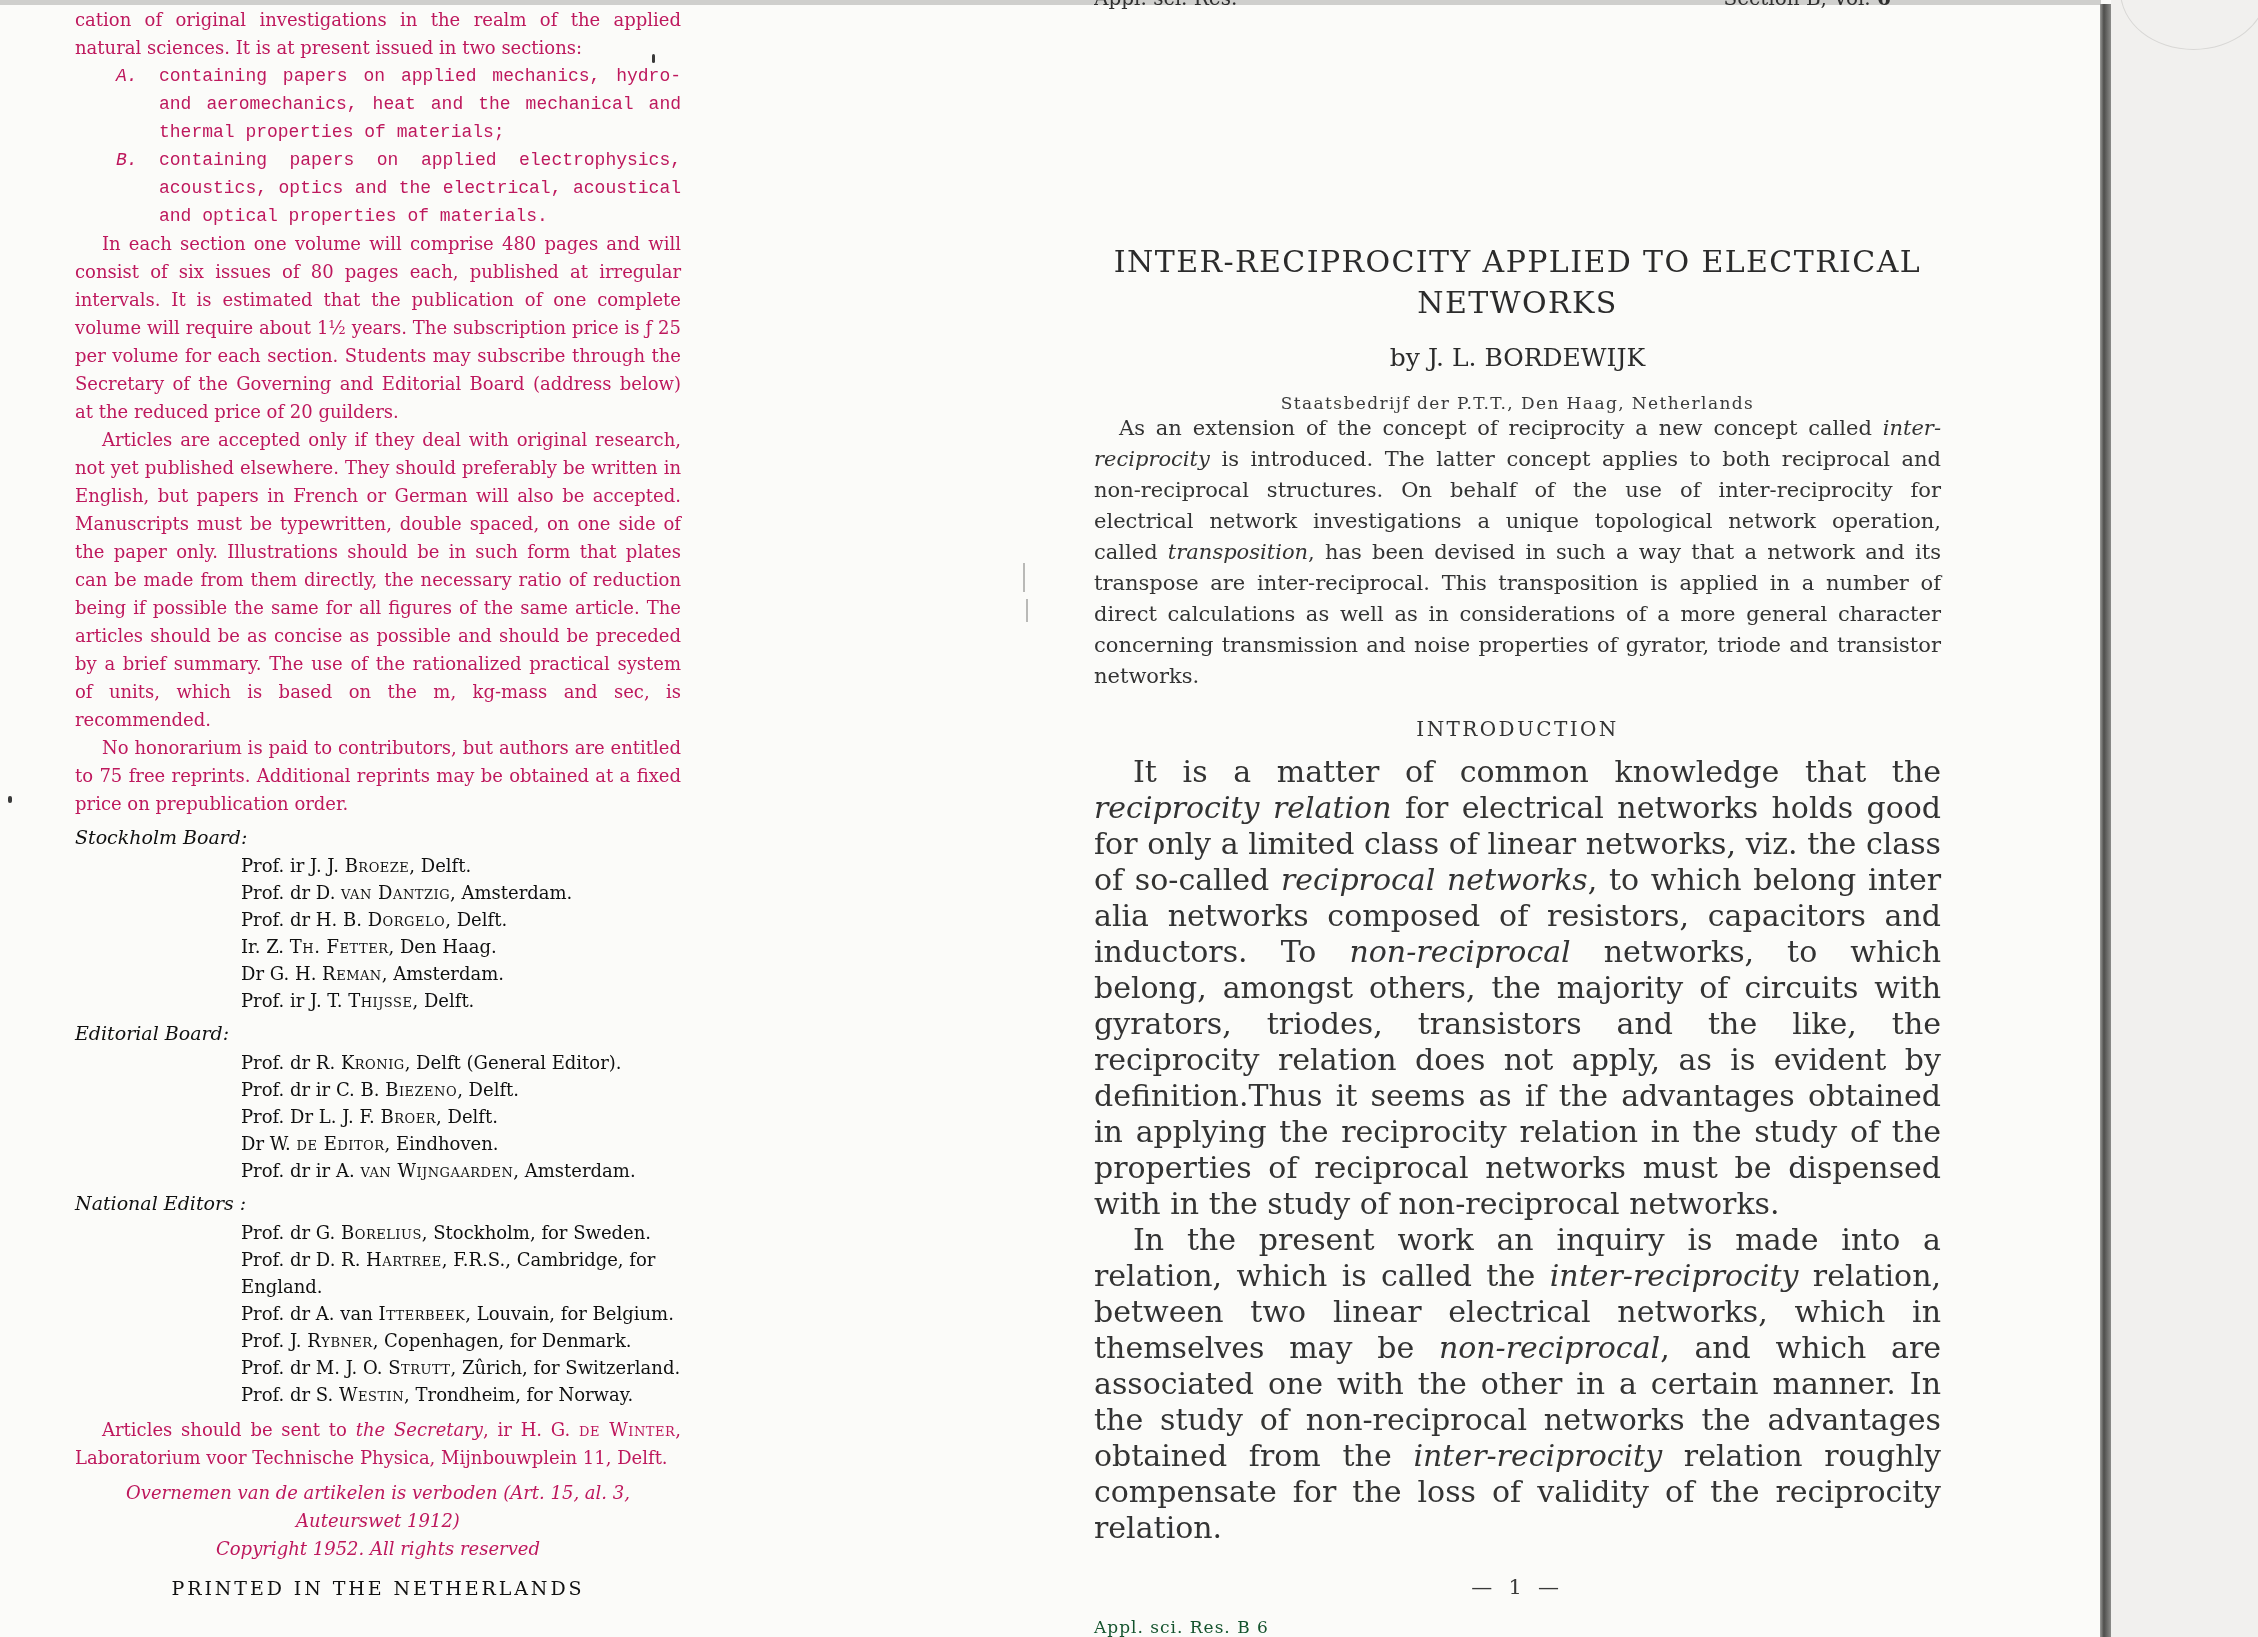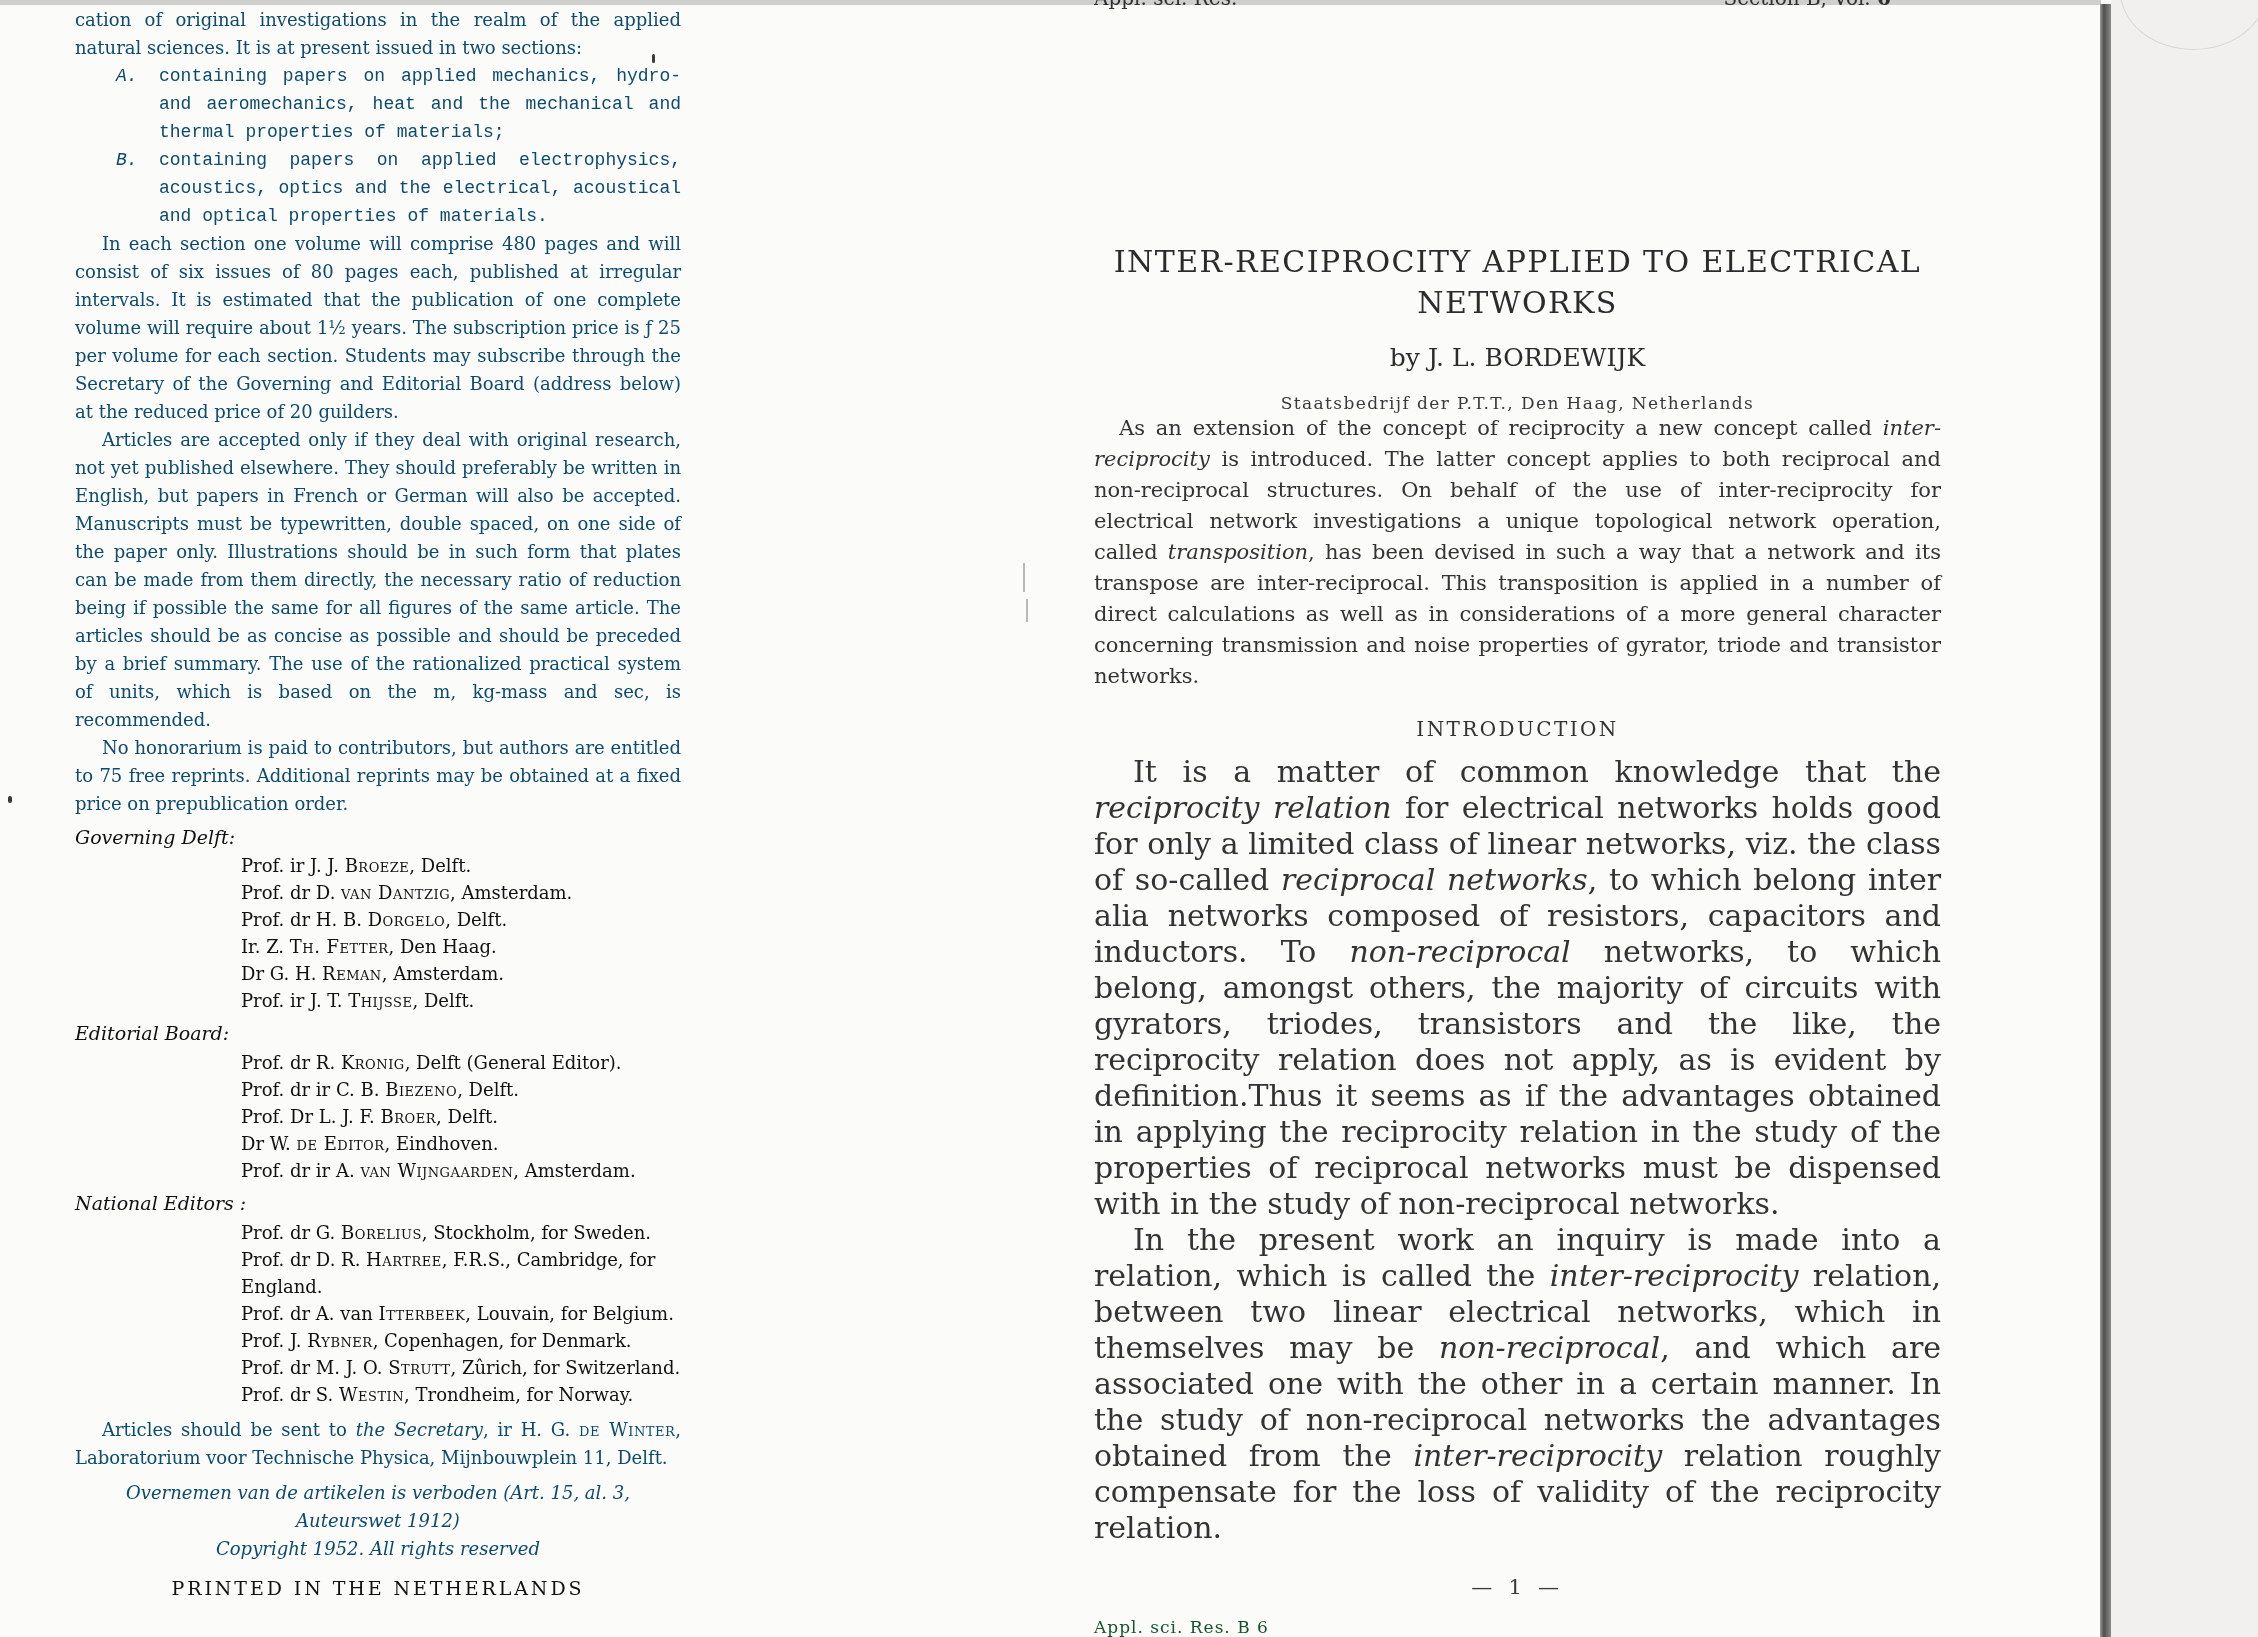--- a/index.html
+++ b/index.html
@@ -12,21 +12,21 @@
   .top-band{position:absolute;left:0;top:0;width:2101px;height:4.8px;background:#cfcfcd;}
   .edge-strip{position:absolute;left:2100px;top:3.9px;width:10.6px;height:1634px;
     background:linear-gradient(to right,#9a9a98,#4e4e4c 35%,#6f6f6d 70%,#8c8c8a);}
   .right-margin{position:absolute;left:2111px;top:0;width:148px;height:1638px;background:#f1f0ee;}
   .corner-arc{position:absolute;left:2120px;top:-68px;width:145px;height:116px;border:1px solid #d8d7d5;
     border-radius:50%;background:transparent;}
   .speck{position:absolute;background:#3a3a3a;border-radius:1.9px;}
   .crease{position:absolute;width:1.9px;background:#b9b9b7;}
   
   .left-page{position:absolute;left:75px;top:5.8px;width:606px;}
-  .lp-body p{margin:0;font-size:18px;line-height:28px;text-align:justify;color:#0c4a6e;}
+  .lp-body p{margin:0;font-size:18px;line-height:28px;text-align:justify;color:#be185d;}
   .lp-body .indent{text-indent:27px;}
   .hang{padding-left:84px;font-family:Liberation Mono, monospace;}
   .item-label{display:inline-block;width:43px;margin-left:-43px;font-style:italic;}
   .board-heading{font-style:italic;font-size:19px;line-height:25px;margin:6.8px 0 2.9px;color:#101010;}
   .board-list{list-style:none;margin:0;padding:0 0 0 166px;}
   .board-list li{font-size:18px;line-height:27px;color:#101010;}
   .send-to{margin-top:7.7px !important;text-indent:27px;}
   .center-italic{text-align:center !important;font-style:italic;font-size:18px;line-height:26px;margin-top:7.7px !important;text-indent:0 !important;}
   .copyright-line{margin-top:0 !important;}
   .printed{text-align:center;font-size:19px;letter-spacing:2.9px;margin-top:14px;color:#101010;}
@@ -64,21 +64,21 @@
     <p>cation of original investigations in the realm of the applied natural sciences. It is at present issued in two sections:</p>
 
     <p class="hang"><span class="item-label">A.</span><span>containing papers on applied mechanics, hydro- and aeromechanics, heat and the mechanical and thermal properties of materials;</span></p>
 
     <p class="hang"><span class="item-label">B.</span><span>containing papers on applied electrophysics, acoustics, optics and the electrical, acoustical and optical properties of materials.</span></p>
 
     <p class="indent">In each section one volume will comprise 480 pages and will consist of six issues of 80 pages each, published at irregular intervals. It is estimated that the publication of one complete volume will require about 1½ years. The subscription price is ƒ 25 per volume for each section. Students may subscribe through the Secretary of the Governing and Editorial Board (address below) at the reduced price of 20 guilders.</p>
     <p class="indent">Articles are accepted only if they deal with original research, not yet published elsewhere. They should preferably be written in English, but papers in French or German will also be accepted. Manuscripts must be typewritten, double spaced, on one side of the paper only. Illustrations should be in such form that plates can be made from them directly, the necessary ratio of reduction being if possible the same for all figures of the same article. The articles should be as concise as possible and should be preceded by a brief summary. The use of the rationalized practical system of units, which is based on the m, kg-mass and sec, is recommended.</p>
     <p class="indent">No honorarium is paid to contributors, but authors are entitled to 75 free reprints. Additional reprints may be obtained at a fixed price on prepublication order.</p>
 
-    <div class="board-heading">Governing Delft:</div>
+    <div class="board-heading">Stockholm Board:</div>
     <ul class="board-list">
       <li><span>Prof. ir J. J. </span><span style="font-variant: small-caps; letter-spacing: 0.5px;">Broeze</span><span>, Delft.</span></li>
       <li><span>Prof. dr D. </span><span style="font-variant: small-caps; letter-spacing: 0.5px;">van Dantzig</span><span>, Amsterdam.</span></li>
       <li><span>Prof. dr H. B. </span><span style="font-variant: small-caps; letter-spacing: 0.5px;">Dorgelo</span><span>, Delft.</span></li>
       <li><span>Ir. Z. </span><span style="font-variant: small-caps; letter-spacing: 0.5px;">Th. Fetter</span><span>, Den Haag.</span></li>
       <li><span>Dr G. H. </span><span style="font-variant: small-caps; letter-spacing: 0.5px;">Reman</span><span>, Amsterdam.</span></li>
       <li><span>Prof. ir J. T. </span><span style="font-variant: small-caps; letter-spacing: 0.5px;">Thijsse</span><span>, Delft.</span></li>
     </ul>
 
     <div class="board-heading">Editorial Board:</div>

